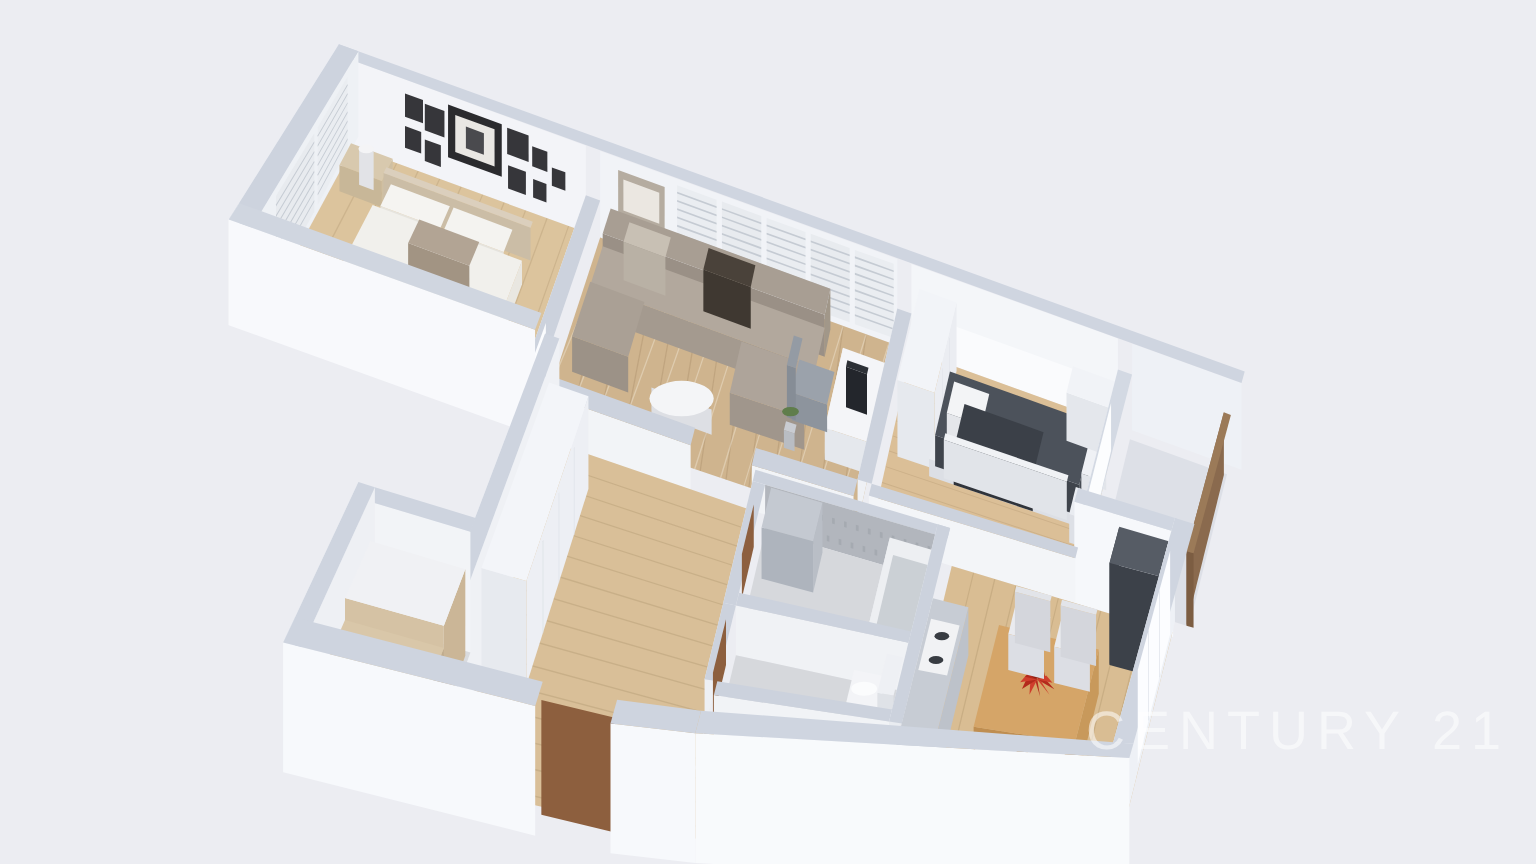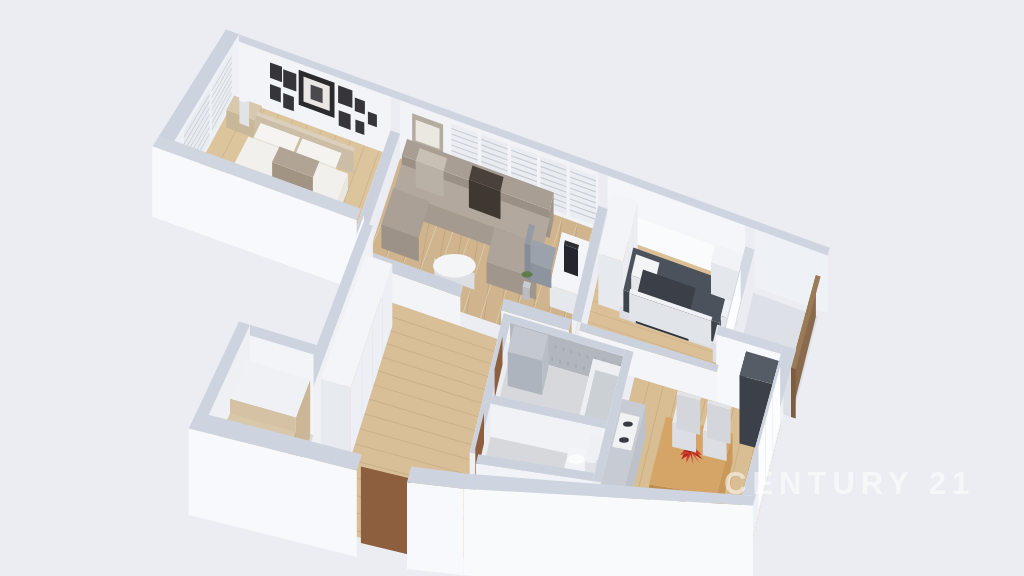--- a/index.html
+++ b/index.html
@@ -1,19 +1,19 @@
 <!DOCTYPE html>
 <html><head>
 <meta charset="utf-8">
 <style>
   html,body{margin:0;padding:0;background:#ecedf2;}
   .scene{position:relative;width:1024px;height:576px;background:#ecedf2;overflow:hidden;
          font-family:"Liberation Sans",sans-serif;}
   .scene svg{position:absolute;left:0;top:0;}
-  .watermark{position:absolute;left:724px;top:466px;font-weight:bold;font-size:31px;
+  .watermark{position:absolute;left:724px;top:466px;font-weight:normal;font-size:36px;
              letter-spacing:6px;color:rgba(255,255,255,0.55);white-space:nowrap;
              font-family:"Liberation Sans",sans-serif;user-select:none;}
 </style>
 </head>
 <body>
 
 <div class="scene">
   <svg id="plan-svg" viewBox="0 0 1024 576" width="1024" height="576">
       <polygon points="235.4,98.2 390.6,154.9 390.6,97.2 235.4,40.4" fill="#f3f4f8"></polygon>
       <polygon points="298.7,104.8 334.5,117.9 334.5,82.8 298.7,69.7" fill="#2b2b2e"></polygon>

